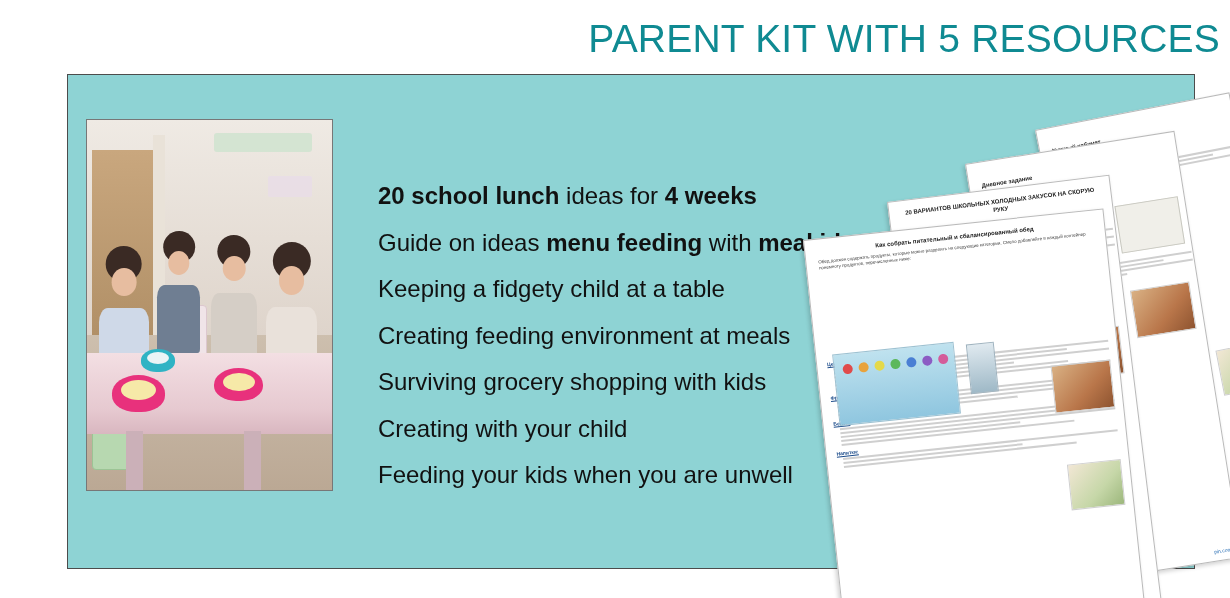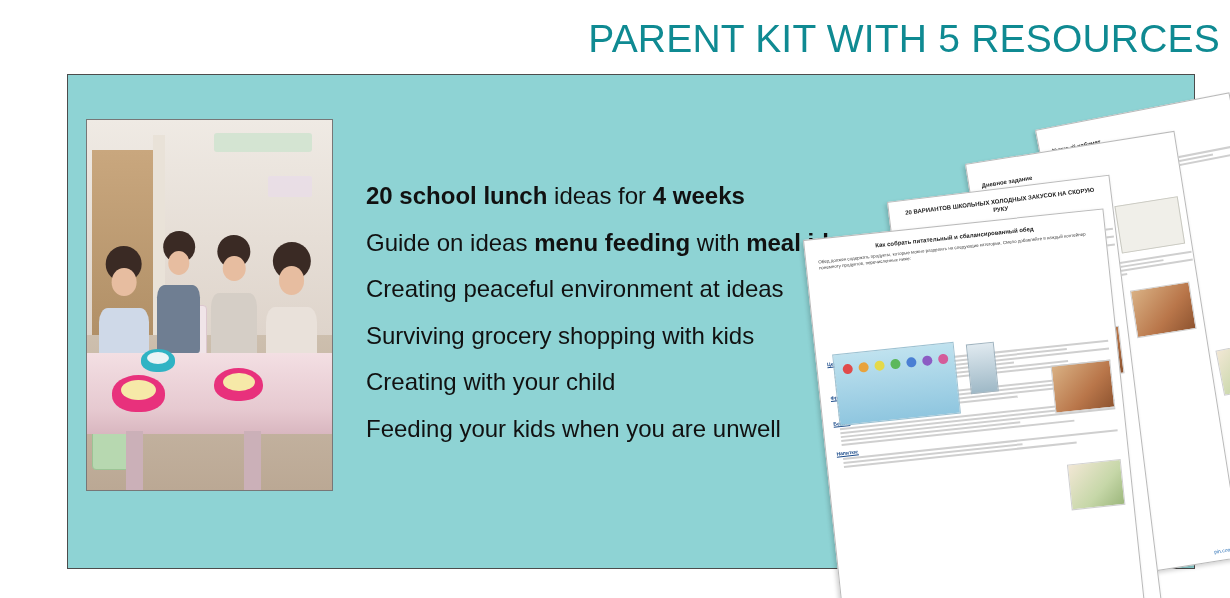--- a/index.html
+++ b/index.html
@@ -141,21 +141,21 @@
     border-radius: 50%; background: #f6e9a8;
   }
   .b1 { left: 10%; top: 69%; width: 22%; height: 10%; background: #e8317c; }
   .b2 { left: 52%; top: 67%; width: 20%; height: 9%; background: #e8317c; }
   .b3 { left: 22%; top: 62%; width: 14%; height: 6%; background: #2fb3c4; }
   .b3 .inner { background: #eaf4f6; }
 
   
   .list {
     position: absolute;
-    left: 298px;
+    left: 310px;
     top: 98px;
     width: 830px;
   }
   .list-item {
     font-size: 24px;
     line-height: 46.5px;
     color: #111111;
     white-space: nowrap;
     font-family: "Liberation Sans", sans-serif;
   }
@@ -304,21 +304,22 @@
         </div>
       <div class="ph-bowl b2">
           <div class="inner"></div>
         </div>
     </div>
   </div>
 
   <div class="list" id="resource-list">
       <div class="list-item"><b>20 school lunch</b><span> ideas for </span><b>4 weeks</b></div>
       <div class="list-item"><span>Guide on ideas </span><b>menu feeding</b><span> with </span><b>meal ideas</b><span> and a </span><b>template</b></div>
-      <div class="list-item"><span>Creating peaceful environment at ideas</span></div>
+      <div class="list-item"><span>Keeping a fidgety child at a table</span></div>
+      <div class="list-item"><span>Creating feeding environment at meals</span></div>
       <div class="list-item"><span>Surviving grocery shopping with kids</span></div>
       <div class="list-item"><span>Creating with your child</span></div>
       <div class="list-item"><span>Feeding your kids when you are unwell</span></div>
       <div class="list-item"></div>
     </div>
 
 </div>
 
 <div class="docs">
 

